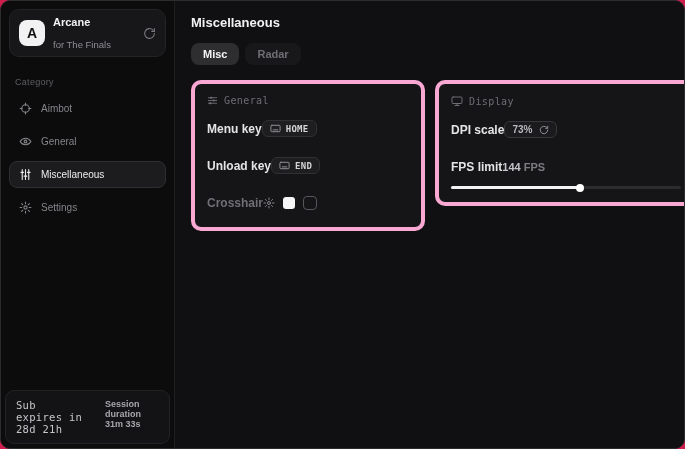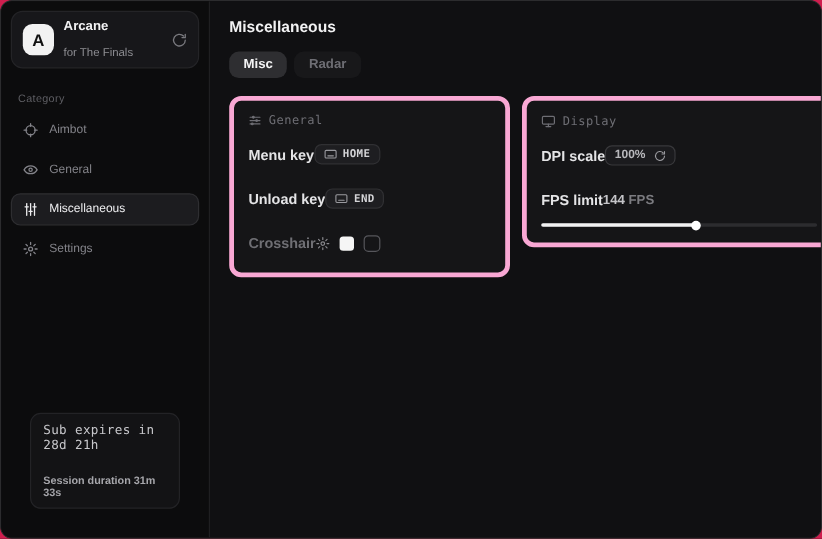--- a/index.html
+++ b/index.html
@@ -48,23 +48,23 @@
     padding:6px 8px; border-radius:8px;
     border:1px solid transparent;
     color:#84848a; font-size:10px; cursor:default;
   }
   .nav-item .nicon { width:14px; display:flex; justify-content:center; color:inherit; }
   .nav-item.active {
     background:#1c1c1f; border-color:#2e2e31; color:#ececee;
   }
   .sidebar-spacer { flex:1; }
   .session-card {
-    margin:24px; padding:8px 10px;
+    margin:4px; padding:8px 10px;
     background:#131315; border:1px solid #232326; border-radius:9px;
-    display:flex; flex-direction:column; gap:18px;
+    display:flex; flex-direction:row; gap:18px;
   }
   .session-line1 {
     font-family:"DejaVu Sans Mono", monospace;
     font-size:10.5px; color:#c7c7cb; letter-spacing:.3px;
   }
   .session-line2 { font-size:9px; font-weight:700; color:#a6a6ab; }
   
   .main { flex:1; background:#101012; padding:14px 16px; }
   .page-title { font-size:13px; font-weight:800; color:#f2f2f3; margin-bottom:13px; }
   .tabs { display:flex; gap:6px; margin-bottom:15px; }
@@ -284,21 +284,21 @@
               <line x1="8" y1="21" x2="16" y2="21"></line>
                 <line x1="12" y1="17" x2="12" y2="21"></line>
             </svg>
           </span>
           <span>Display</span>
         </div>
 
         <div class="crow">
           <span class="crow-label">DPI scale</span>
           <span class="dpi-box">
-            <span class="dpi-value">100%</span>
+            <span class="dpi-value">73%</span>
             <span class="ricon">
               <svg width="10" height="10" viewBox="0 0 24 24" fill="none" stroke="currentColor" stroke-width="2.2" stroke-linecap="round">
                 <path d="M21 12a9 9 0 1 1-2.6-6.4"></path>
                 <polyline points="21 3 21 8 16 8"></polyline>
               </svg>
             </span>
           </span>
         </div>
 
         <div class="crow">

